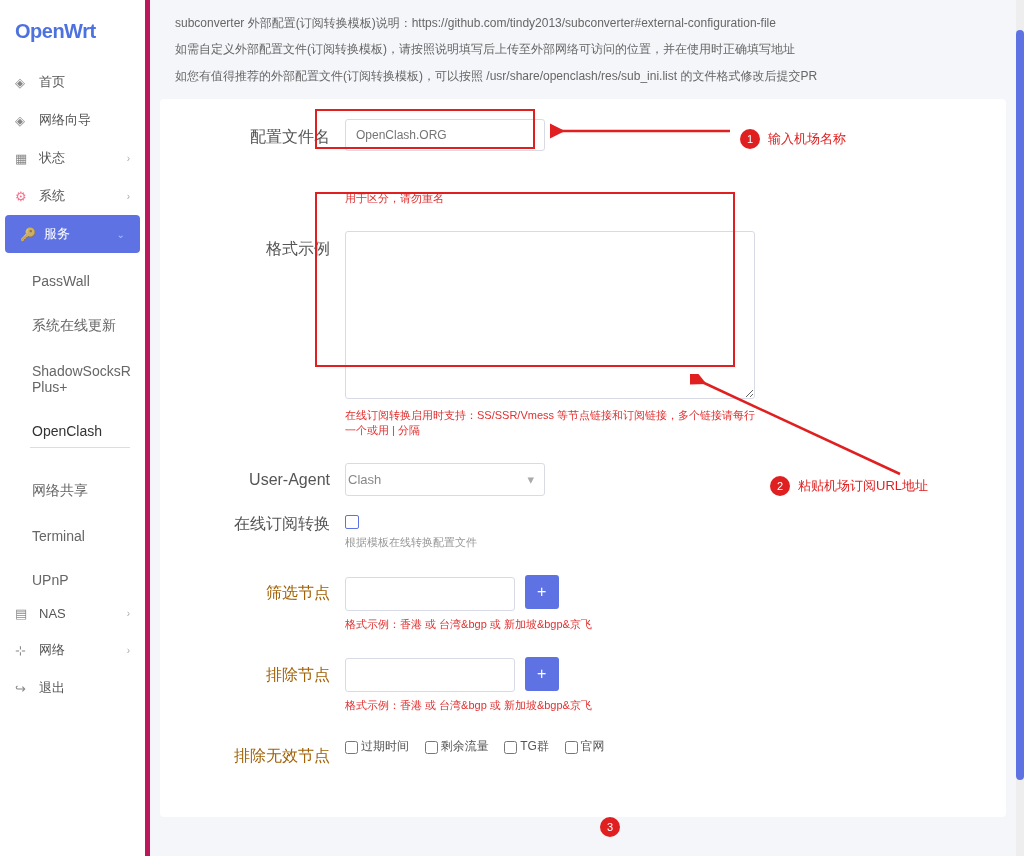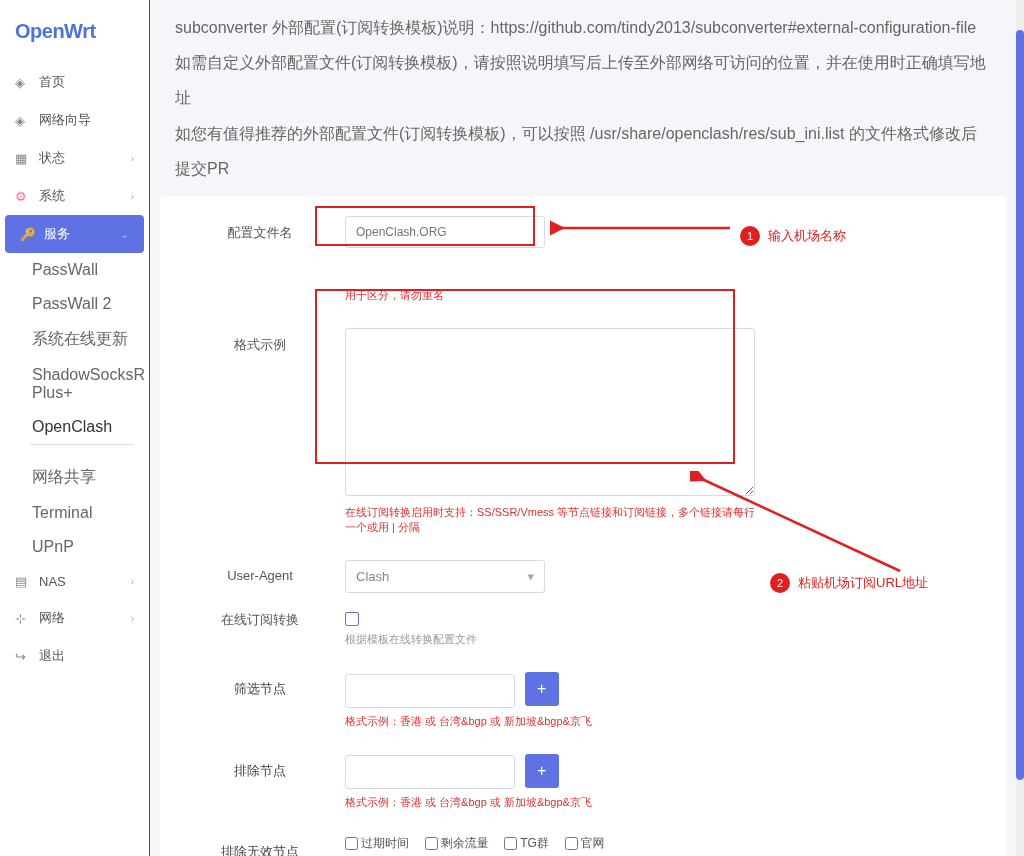--- a/index.html
+++ b/index.html
@@ -1,37 +1,37 @@
 <!DOCTYPE html>
 <html><head>
 <meta charset="utf-8">
 <style>
 * { box-sizing: border-box; margin: 0; padding: 0; }
 body { font-family: -apple-system, BlinkMacSystemFont, "Segoe UI", Arial, sans-serif; font-size: 13px; color: #333; background: #f5f6fa; width: 1024px; height: 856px; overflow: hidden; position: relative; }
-.sidebar { position: absolute; left: 0; top: 0; width: 150px; height: 100%; background: #fff; border-right: 1px solid #be185d; }
+.sidebar { position: absolute; left: 0; top: 0; width: 150px; height: 100%; background: #fff; border-right: 5px solid #be185d; }
 .logo { padding: 20px 15px; font-size: 20px; font-weight: 700; color: #4d72e0; letter-spacing: -0.5px; }
 .nav { list-style: none; }
 .nav-item { display: flex; align-items: center; padding: 10px 15px; color: #555; cursor: pointer; font-size: 13px; }
 .nav-item.active { background: #5e72e4; color: #fff; margin: 0 5px; border-radius: 4px; }
 .nav-item .ico { width: 16px; margin-right: 8px; opacity: 0.7; display: inline-flex; }
 .nav-item .chev { margin-left: auto; font-size: 10px; opacity: 0.5; }
 .sub-nav { list-style: none; }
-.sub-item { padding: 8px 15px 8px 32px; color: #666; font-size: 16px; cursor: pointer; }
+.sub-item { padding: 20px 15px 8px 32px; color: #666; font-size: 14px; cursor: pointer; }
 .sub-item.current { color: #333; border-bottom: 1px solid #ddd; margin: 0 15px 14px 30px; padding-left: 2px; padding-right: 0; }
 .content { position: absolute; left: 150px; top: 0; right: 8px; bottom: 0; overflow-y: auto; }
-.intro { padding: 10px 25px; font-size: 16px; color: #666; line-height: 2.2; }
+.intro { padding: 10px 25px; font-size: 12px; color: #666; line-height: 2.2; }
 .form-area { background: #fff; margin: 0 10px 10px 10px; padding: 20px 30px 40px 30px; border-radius: 4px; position: relative; }
 .form-row { display: flex; align-items: flex-start; margin-bottom: 10px; }
-.form-label { width: 155px; text-align: center; padding-right: 15px; padding-top: 8px; font-size: 13px; color: #555; }
-.form-label.red { color: #404040; }
+.form-label { width: 155px; text-align: right; padding-right: 15px; padding-top: 8px; font-size: 16px; color: #555; }
+.form-label.red { color: #a16207; }
 .form-field { flex: 0 0 420px; }
 .form-field.wide { flex: 0 0 600px; }
 .input-text { width: 200px; padding: 8px 10px; border: 1px solid #d8dbe6; border-radius: 3px; font-size: 12px; color: #888; }
 .textarea { width: 410px; height: 168px; border: 1px solid #d8dbe6; border-radius: 3px; padding: 8px; resize: both; }
-.select { width: 200px; padding: 8px 10px; border: 1px solid #d8dbe6; border-radius: 3px; background: #fff; color: #888; position: relative; }
+.select { width: 200px; padding: 8px 2px; border: 1px solid #d8dbe6; border-radius: 3px; background: #fff; color: #888; position: relative; }
 .select::after { content: "▾"; position: absolute; right: 10px; color: #aaa; }
 .hint { font-size: 11px; color: #e03030; margin-top: 6px; margin-bottom: 15px; }
 .hint.gray { color: #999; }
 .checkbox { width: 14px; height: 14px; border: 1px solid #5e72e4; border-radius: 2px; display: inline-block; vertical-align: middle; margin-top: 9px; }
 .plus-btn { width: 34px; height: 34px; background: #5e72e4; color: #fff; border: none; border-radius: 3px; font-size: 16px; cursor: pointer; margin-left: 6px; }
 .filter-input { width: 170px; height: 34px; border: 1px solid #d8dbe6; border-radius: 3px; display: inline-block; vertical-align: middle; }
 .check-line label { font-size: 12px; color: #555; margin-right: 12px; }
 .check-line input { margin-right: 3px; vertical-align: middle; }
 .red-box { position: absolute; border: 2px solid #e02020; pointer-events: none; }
 .ann { position: absolute; pointer-events: none; color: #e02020; font-size: 13px; display: flex; align-items: center; }
@@ -64,21 +64,20 @@
         <span>系统</span>
         <span class="chev">›</span>
       </li>
     <li class="nav-item active">
         <span class="ico">🔑</span>
         <span>服务</span>
         <span class="chev">⌄</span>
       </li>
     <ul class="sub-nav">
       <li class="sub-item">PassWall</li>
-      <li class="sub-item">PassWall 2</li>
       <li class="sub-item">系统在线更新</li>
       <li class="sub-item">ShadowSocksR Plus+</li>
       <li class="sub-item current">OpenClash</li>
       <li class="sub-item">网络共享</li>
       <li class="sub-item">Terminal</li>
       <li class="sub-item">UPnP</li>
     </ul>
     <li class="nav-item">
         <span class="ico">▤</span>
         <span>NAS</span>

